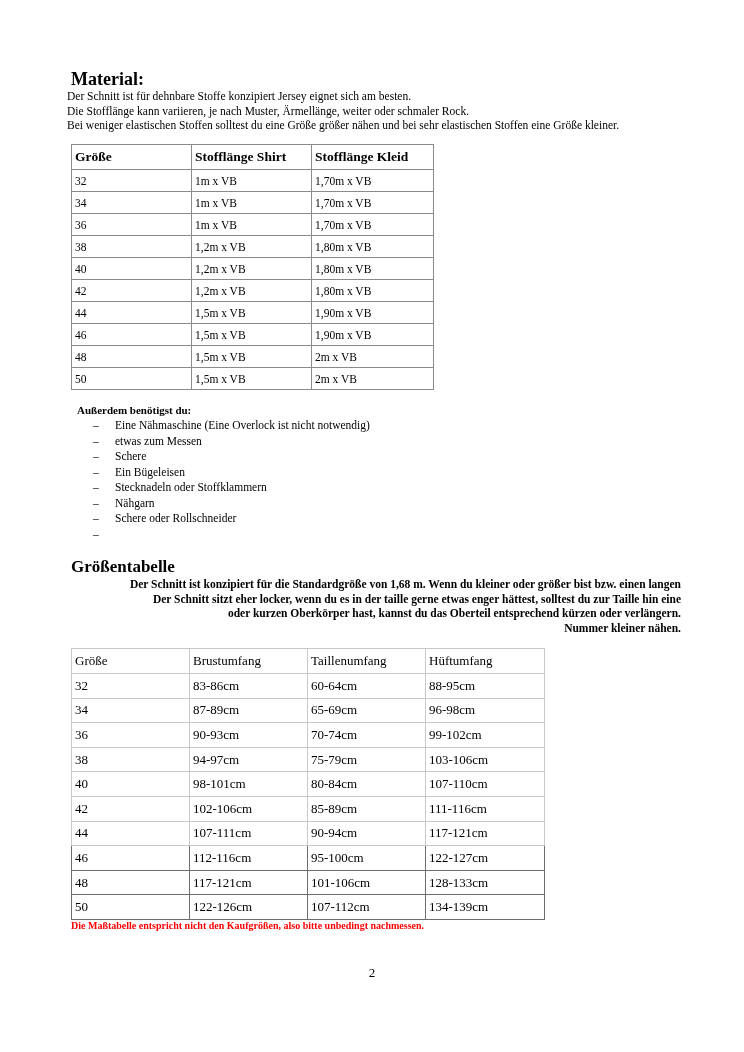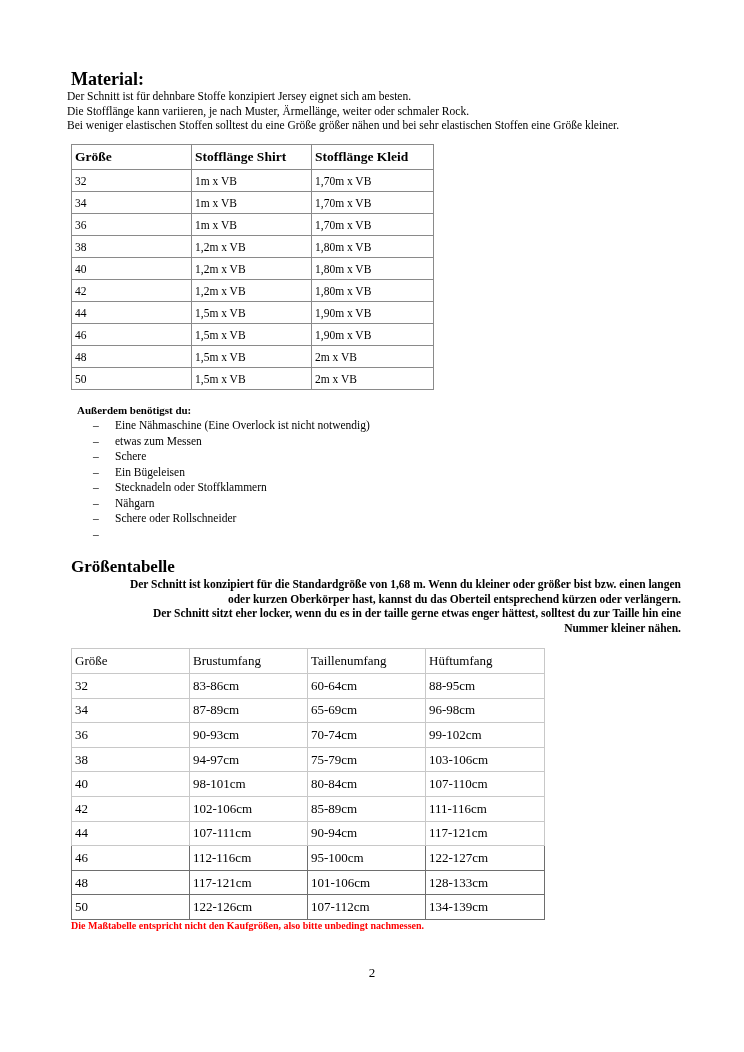--- a/index.html
+++ b/index.html
@@ -123,22 +123,22 @@
     <li><span class="dash">–</span><span>Ein Bügeleisen</span></li>
     <li><span class="dash">–</span><span>Stecknadeln oder Stoffklammern</span></li>
     <li><span class="dash">–</span><span>Nähgarn</span></li>
     <li><span class="dash">–</span><span>Schere oder Rollschneider</span></li>
     <li><span class="dash">–</span></li>
   </ul>
 
 <div class="abs h-groessen">Größentabelle</div>
 <div class="abs size-note">
   <div>Der Schnitt ist konzipiert für die Standardgröße von 1,68 m. Wenn du kleiner oder größer bist bzw. einen langen</div>
+  <div>Der Schnitt sitzt eher locker, wenn du es in der taille gerne etwas enger hättest, solltest du zur Taille hin eine</div>
   <div>oder kurzen Oberkörper hast, kannst du das Oberteil entsprechend kürzen oder verlängern.</div>
-  <div>Der Schnitt sitzt eher locker, wenn du es in der taille gerne etwas enger hättest, solltest du zur Taille hin eine</div>
   <div>Nummer kleiner nähen.</div>
 </div>
 
 <table id="t2">
   <colgroup>
       <col class="c1">
       <col class="c2">
       <col class="c3">
       <col class="c4">
     </colgroup>

